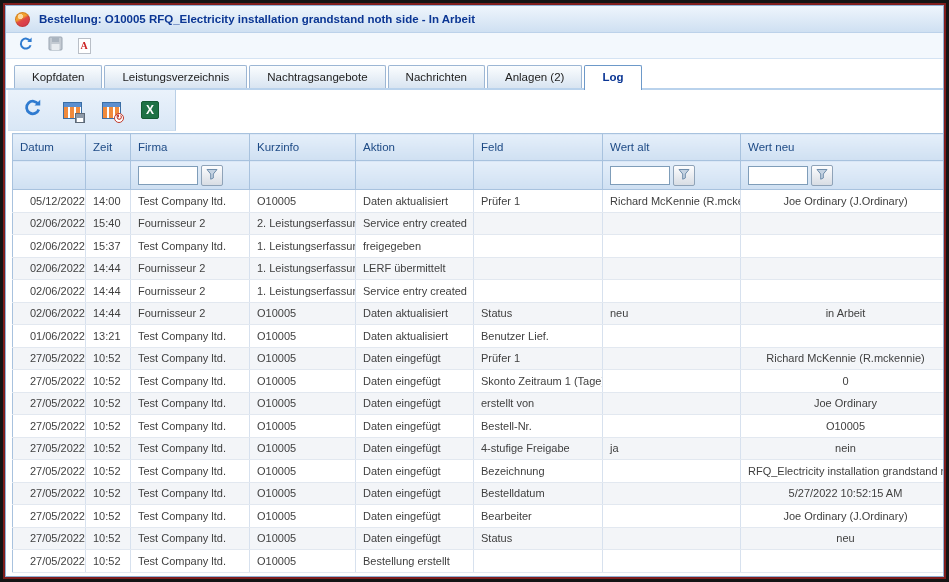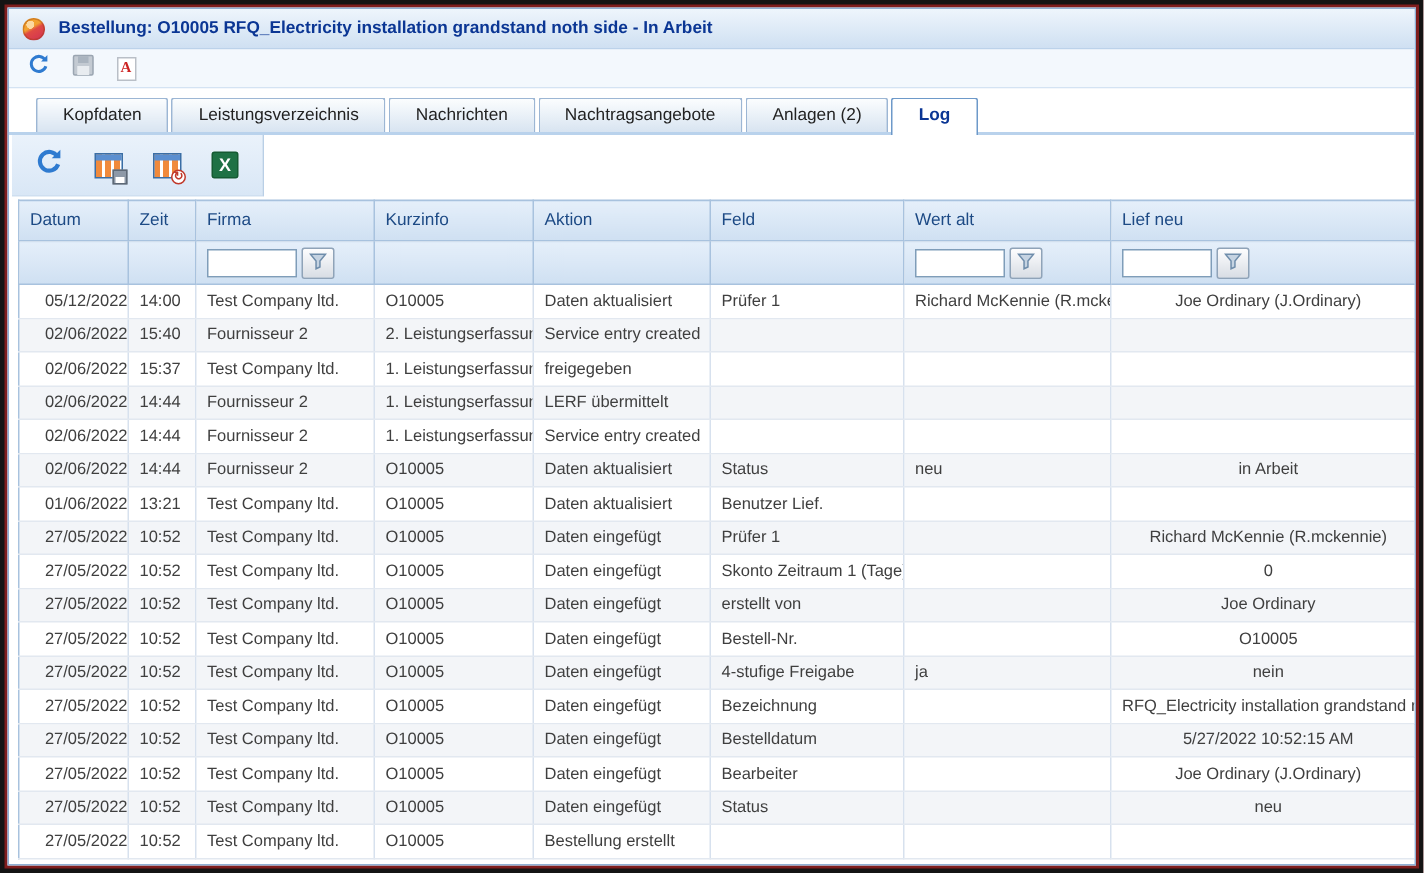--- a/index.html
+++ b/index.html
@@ -40,21 +40,21 @@
   .pdf-ico {
     width: 13px; height: 16px; background: #fff; border: 1px solid #b9bfc7;
     position: relative; display:flex; align-items:center; justify-content:center;
   }
   .pdf-ico::before { content:"A"; color:#cc2222; font-size:10px; font-weight:bold; font-family:"Liberation Serif",serif; }
 
   
   .tab-spacer { height: 6px; flex: 0 0 6px; background:#fff; }
   .tabbar {
     height: 25px; flex: 0 0 25px; display: flex; align-items: flex-end;
-    padding-left: 18px; background: #fff; border-bottom: 2px solid #b9d2ec;
+    padding-left: 8px; background: #fff; border-bottom: 2px solid #b9d2ec;
   }
   .tab {
     height: 23px; display: flex; align-items: center; padding: 0 17px;
     margin-right: 2px; font-size: 11.5px; color: #222;
     background: linear-gradient(#fbfdfe, #d8e4f1);
     border: 1px solid #9cb6d4; border-bottom: none;
     border-radius: 2px 2px 0 0; cursor: pointer; white-space: nowrap;
   }
   .tab.active {
     background: #fff; color: #0b3694; font-weight: bold;
@@ -153,22 +153,22 @@
       <span class="tb-btn">
         <span class="pdf-ico"></span>
       </span>
     </div>
 
     <div class="tab-spacer"></div>
 
     <div class="tabbar">
         <div class="tab">Kopfdaten</div>
         <div class="tab">Leistungsverzeichnis</div>
+        <div class="tab">Nachtragsangebote</div>
         <div class="tab">Nachrichten</div>
-        <div class="tab">Nachtragsangebote</div>
         <div class="tab">Anlagen (2)</div>
         <div class="tab active">Log</div>
       </div>
 
     <div class="grid-toolbar">
       <span class="icon-strip">
         <span class="gt-btn">
           <span>
             <svg width="20" height="20" viewBox="0 0 16 16">
               <path d="M12.6 9.2a5 5 0 1 1-.4-4.1" fill="none" stroke="#2f7bd0" stroke-width="2.2"></path>
@@ -203,21 +203,21 @@
       </colgroup>
       <thead>
         <tr class="labels">
             <th>Datum</th>
             <th>Zeit</th>
             <th>Firma</th>
             <th>Kurzinfo</th>
             <th>Aktion</th>
             <th>Feld</th>
             <th>Wert alt</th>
-            <th>Lief neu</th>
+            <th>Wert neu</th>
           </tr>
         <tr class="filters">
             <td></td>
             <td></td>
             <td>
               <span class="filter-wrap">
                 <input class="filter-input" type="text" style="">
                 <span class="funnel-btn">
                   <span><svg width="12" height="12" viewBox="0 0 12 12">
                       <path d="M1 1.5h10L7.3 6v4l-2.6 1.2V6z" fill="#c5d3e2" stroke="#6f8dab" stroke-width="1"></path>

